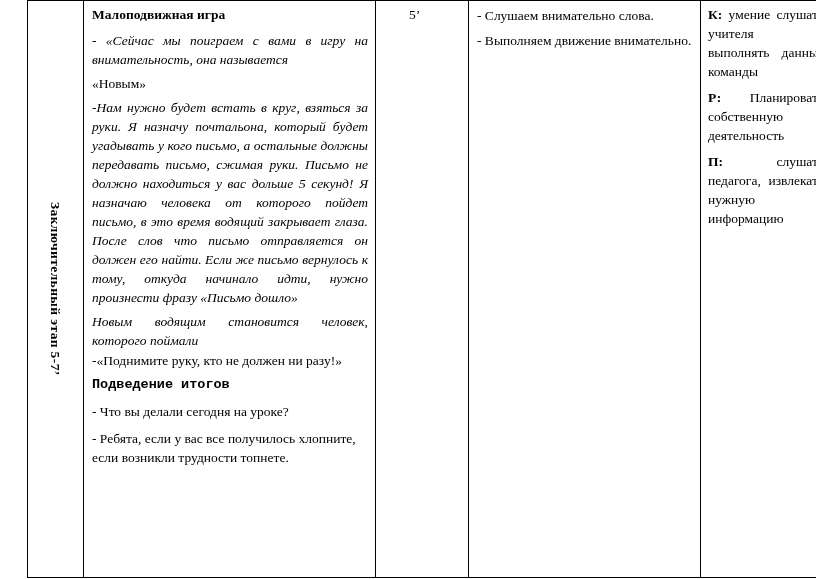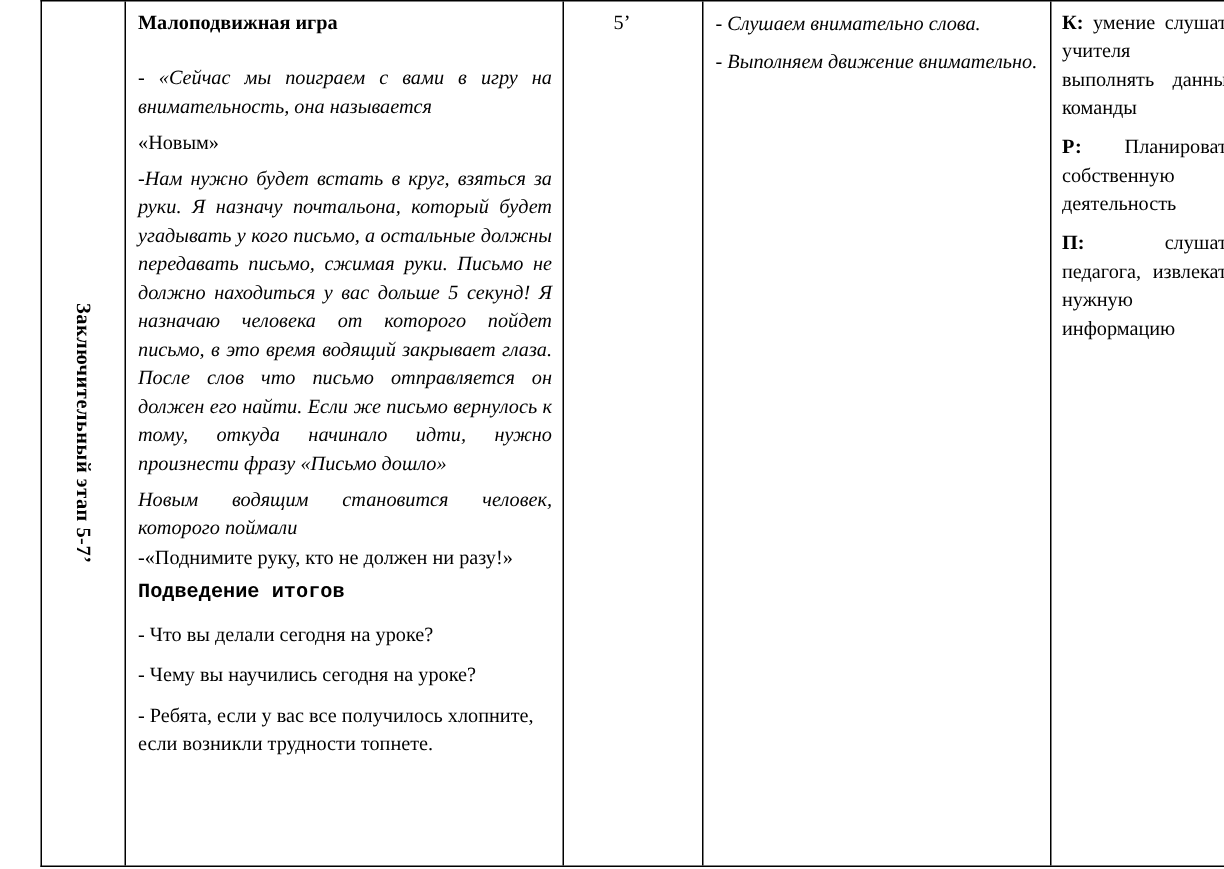--- a/index.html
+++ b/index.html
@@ -17,25 +17,25 @@
     writing-mode:vertical-rl; white-space:nowrap;
     font-weight:bold; font-size:13.5px; letter-spacing:0.4px;
   }
   .col-main   { width:292px; padding:4px 7px 4px 8px; }
   .col-time   { width:93px;  padding:4px 6px 4px 33px; }
   .col-pupils { width:232px; padding:5px 8px 4px 8px; }
   .col-uud    { width:130px; padding:4px 7px; border-right:none; }
   p { margin:0 0 5px 0; }
   .just { text-align:justify;font-style:italic; }
   .b { font-weight:bold; }
-  .title { margin-bottom:18px; }
+  .title { margin-bottom:7px; }
   .tight { margin-bottom:1px; }
   .summary-title { margin-bottom:8px;font-family:Liberation Mono, monospace; }
   .summary-item { margin-bottom:8px; }
-  .pupil-item { margin-bottom:6px;font-style:italic; }
+  .pupil-item { margin-bottom:6px; }
   .uud-item { text-align:justify; margin-bottom:7px; }
 </style>
 </head>
 <body>
 
 <div class="page">
   <div class="table">
 
     <div class="col col-stage">
       <div class="stage-label">Заключительный этап 5-7’</div>
@@ -43,21 +43,20 @@
 
     <div class="col col-main">
       <p class="b title">Малоподвижная игра</p>
       <p class="just">- «Сейчас мы поиграем с вами в игру на внимательность, она называется</p>
       <p>«Новым»</p>
       <p class="just">-Нам нужно будет встать в круг, взяться за руки. Я назначу почтальона, который будет угадывать у кого письмо, а остальные должны передавать письмо, сжимая руки. Письмо не должно находиться у вас дольше 5 секунд!  Я назначаю человека от которого пойдет письмо, в это время водящий закрывает глаза. После слов что письмо отправляется он должен его найти. Если же письмо вернулось к тому, откуда начинало идти, нужно произнести фразу «Письмо дошло»</p>
       <p class="just tight">Новым водящим становится человек, которого поймали</p>
       <p>-«Поднимите руку, кто не должен ни разу!»</p>
       <p class="b summary-title">Подведение итогов</p>
       <p class="summary-item">- Что вы делали сегодня на уроке?</p>
-      <p class="summary-item">- Чему вы научились сегодня на уроке?</p>
       <p class="summary-item">- Ребята, если у вас все получилось хлопните, если возникли трудности топнете.</p>
     </div>
 
     <div class="col col-time">
       <p>5’</p>
     </div>
 
     <div class="col col-pupils">
       <p class="pupil-item">- Слушаем внимательно слова.</p>
       <p class="pupil-item">- Выполняем движение внимательно.</p>

